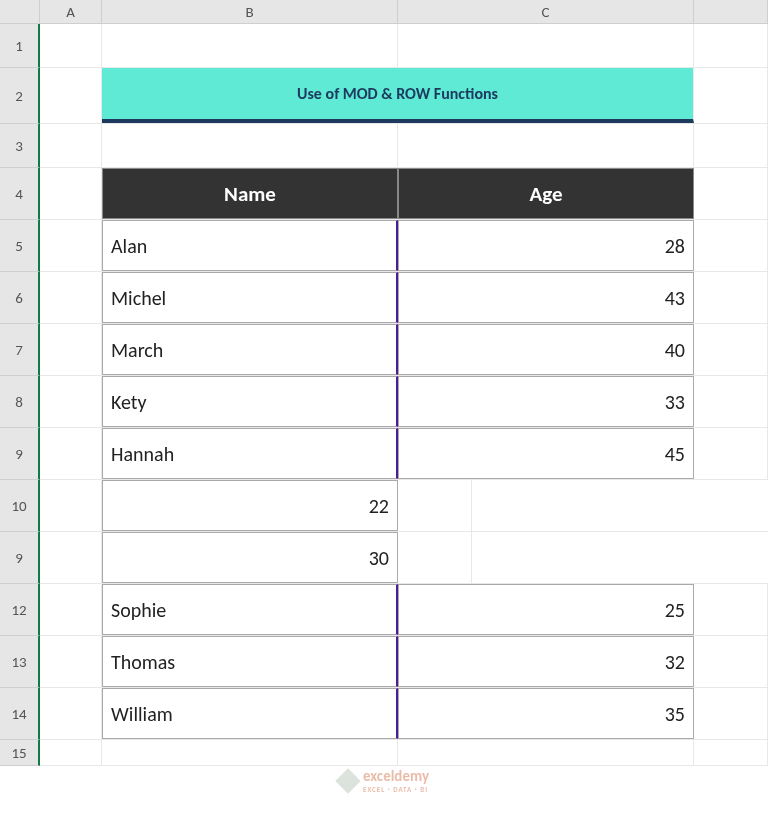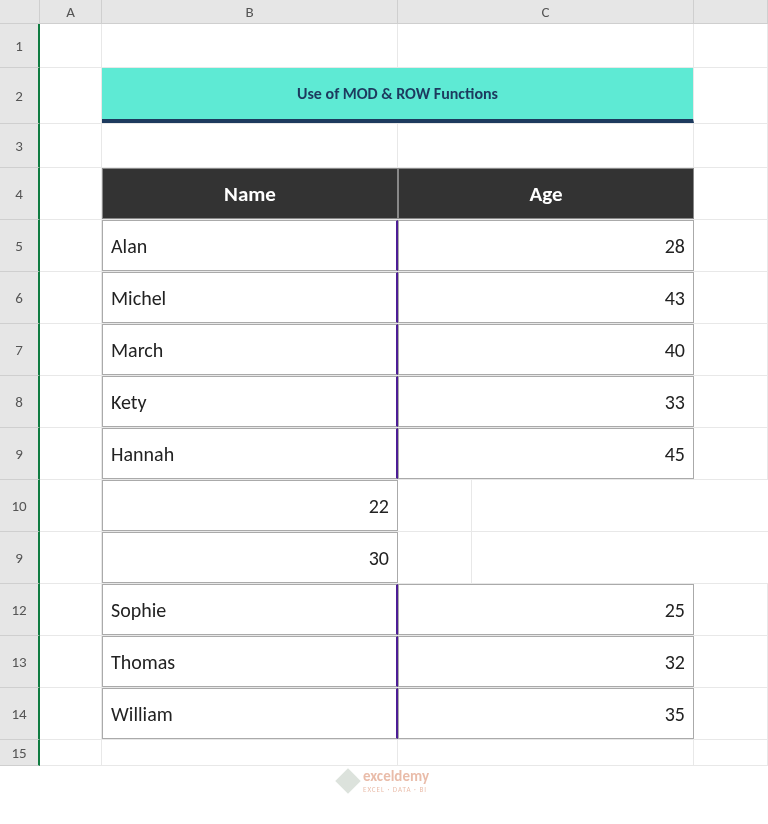--- a/index.html
+++ b/index.html
@@ -137,21 +137,21 @@
     }
     .watermark-icon {
       width: 18px;
       height: 18px;
       background: #5a7a5a;
       opacity: 0.6;
       transform: rotate(45deg);
     }
     .watermark-sub {
       font-size: 7px;
-      font-weight: normal;
+      font-weight: bold;
       letter-spacing: 1px;
     }
   </style>
 </head>
 <body>
 
 <div class="grid-container">
 
   <div class="col-headers">
     <div class="corner"></div>

